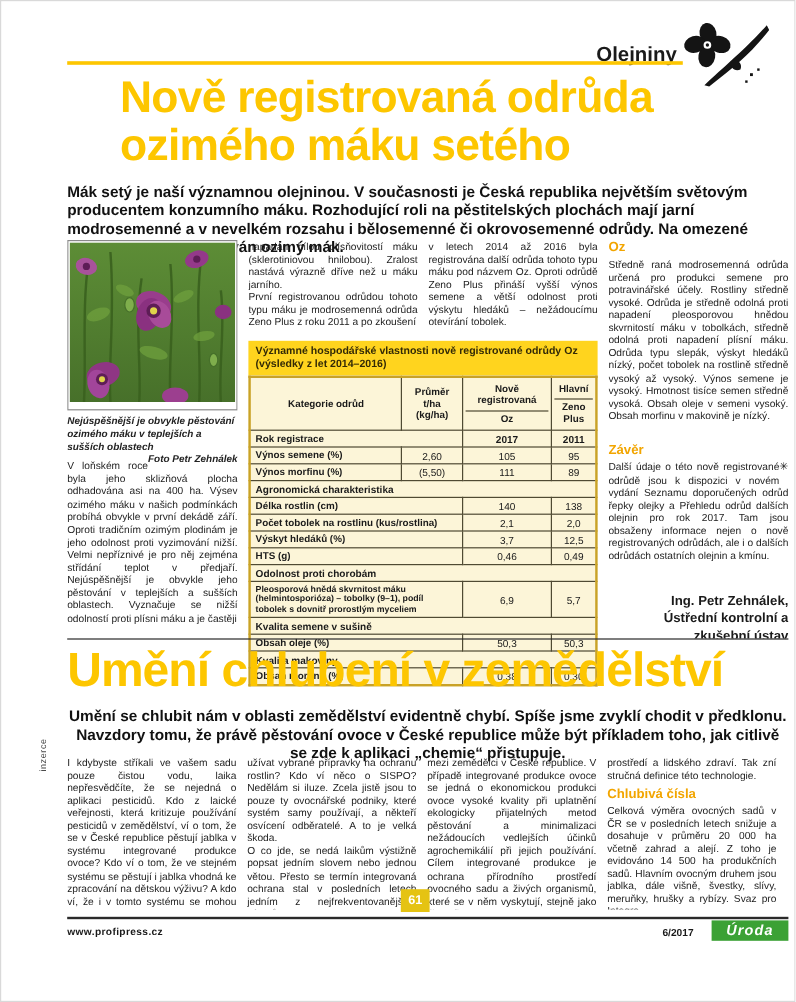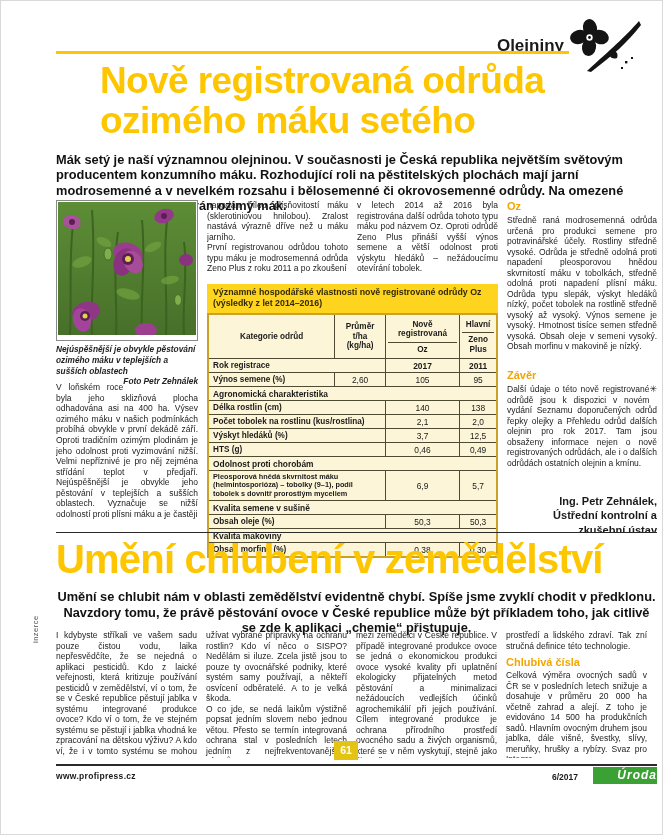--- a/index.html
+++ b/index.html
@@ -66,21 +66,21 @@
   .a2-cols > div { width:141px; }
   .a2 .gold-h, .a2-cols .gold-h { margin:5px 0 2px 0; }
 
   
   .foot-line { position:absolute; top:763px; left:55px; width:601px; height:1.5px; background:#2a2a2a; }
   .foot-web  { position:absolute; top:770px; left:55px; font-size:8.5px; font-weight:bold; letter-spacing:0.3px; }
   .foot-page { position:absolute; top:740px; left:333px; width:24px; height:19px; background:#E5C312;
                color:#fff; font-weight:bold; font-size:10.5px; text-align:center; line-height:19px; }
   .foot-issue { position:absolute; top:771px; left:551px; font-size:8.5px; font-weight:bold; }
   .foot-logo { position:absolute; top:766px; left:592px; width:64px; height:17px; background:#3BA135;
-               color:#fff; font-weight:bold; font-style:italic; font-size:12px; text-align:right;
+               color:#fff; font-weight:bold; font-style:italic; font-size:12px; text-align:center;
                line-height:16px; letter-spacing:1px; }
 
   .inzerce { position:absolute; top:642px; left:30px; transform:rotate(-90deg); transform-origin:left top;
              font-size:7.5px; color:#4a4a4a; letter-spacing:0.5px; }
 </style>
 </head>
 <body>
 
 <div class="page">
 
@@ -203,20 +203,26 @@
             <td class="lbl" colspan="2">Rok registrace</td>
             <td class="val">2017</td>
             <td class="val">2011</td>
           </tr>
           <tr>
             <td class="lbl">Výnos semene (%)</td>
             <td class="val">2,60</td>
             <td class="val">105</td>
             <td class="val">95</td>
           </tr>
+          <tr>
+            <td class="lbl">Výnos morfinu (%)</td>
+            <td class="val">(5,50)</td>
+            <td class="val">111</td>
+            <td class="val">89</td>
+          </tr>
           <tr class="sec">
             <td colspan="4">Agronomická charakteristika</td>
           </tr>
           <tr>
             <td class="lbl" colspan="2">Délka rostlin (cm)</td>
             <td class="val">140</td>
             <td class="val">138</td>
           </tr>
           <tr>
             <td class="lbl" colspan="2">Počet tobolek na rostlinu (kus/rostlina)</td>

